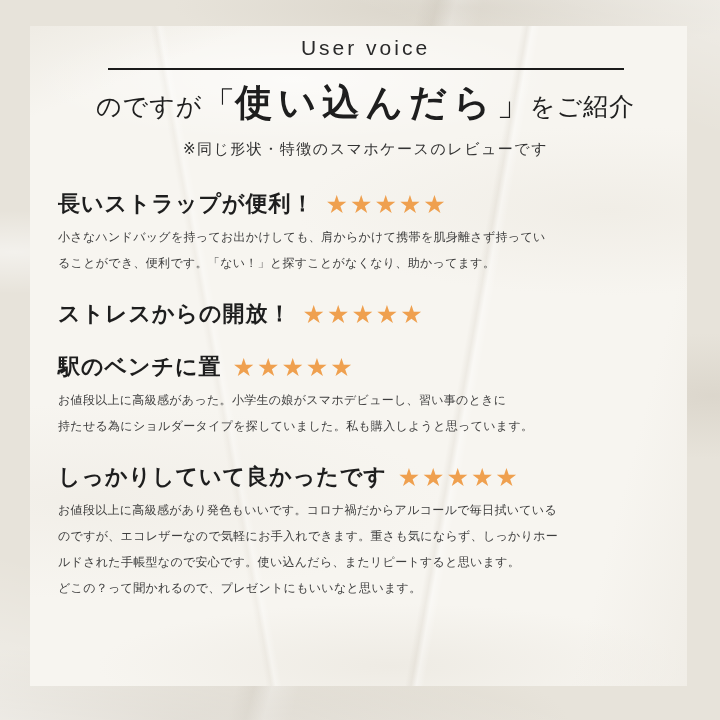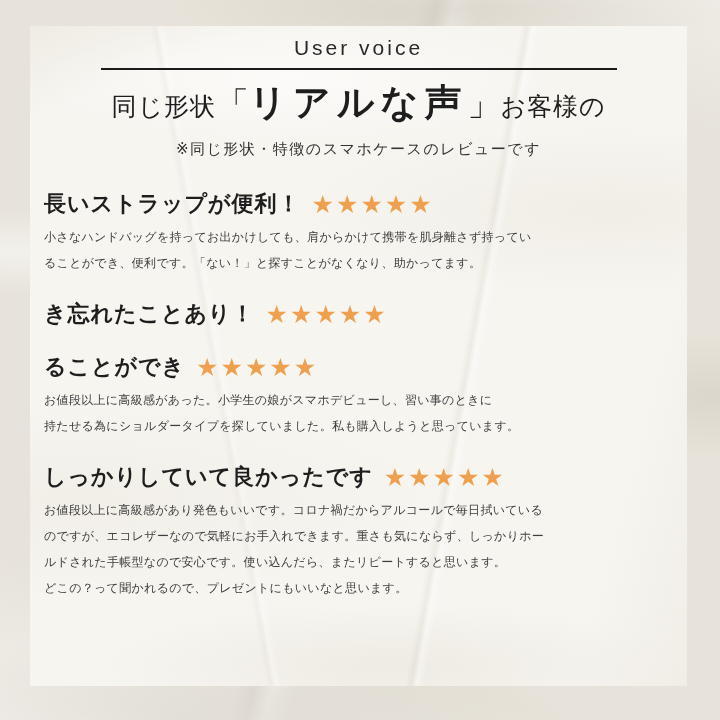--- a/index.html
+++ b/index.html
@@ -22,21 +22,21 @@
       linear-gradient(16deg, rgba(255,255,255,.45) 0%, transparent 18%),
       linear-gradient(200deg, rgba(255,255,255,.35) 0%, transparent 14%),
       radial-gradient(ellipse 420px 70px at 65% 1%, rgba(200,193,180,.45), transparent 70%),
       radial-gradient(ellipse 540px 110px at 25% 100%, rgba(198,191,178,.5), transparent 72%),
       radial-gradient(ellipse 260px 90px at 99% 55%, rgba(203,196,184,.4), transparent 70%),
       radial-gradient(ellipse 300px 60px at 2% 35%, rgba(255,255,255,.5), transparent 70%),
       linear-gradient(105deg, transparent 46%, rgba(191,184,171,.28) 48%, rgba(255,255,255,.4) 50%, transparent 53%);
   }
   .card{
     position:absolute;left:30px;top:26px;width:657px;height:660px;
-    padding:8px 14px 0 14px;
+    padding:8px 14px 0 28px;
     background-color:var(--card-bg);
     background-image:
       linear-gradient(158deg, rgba(232,228,219,.55) 0%, transparent 10%),
       linear-gradient(285deg, rgba(234,230,222,.5) 0%, transparent 14%),
       radial-gradient(ellipse 480px 130px at 88% 28%, rgba(234,230,221,.5), transparent 65%),
       radial-gradient(ellipse 560px 150px at 8% 72%, rgba(235,231,223,.45), transparent 65%),
       radial-gradient(ellipse 420px 90px at 55% 97%, rgba(231,227,218,.55), transparent 70%),
       radial-gradient(ellipse 380px 90px at 40% 8%, rgba(255,255,255,.6), transparent 70%);
   }
   .card::after{ 
@@ -77,45 +77,45 @@
 </style>
 </head>
 <body>
 
 <div class="canvas">
   <div class="card">
 
     <div class="header">
       <div class="eyebrow">User voice</div>
       <hr class="divider">
-      <div class="main-title"><span class="plain">同じ形状</span><span class="bracket">「</span><span class="emphasis">リアルな声</span><span class="bracket">」</span><span class="plain">お客様の</span></div>
+      <div class="main-title"><span class="plain">のですが</span><span class="bracket">「</span><span class="emphasis">使い込んだら</span><span class="bracket">」</span><span class="plain">をご紹介</span></div>
       <div class="subtitle">※同じ形状・特徴のスマホケースのレビューです</div>
     </div>
 
     <div class="reviews">
 
       <article class="review">
         <div class="review-title-row">
           <h3 class="review-title">長いストラップが便利！</h3>
           <span class="star-rating">★★★★★</span>
         </div>
         <p class="review-body">小さなハンドバッグを持ってお出かけしても、肩からかけて携帯を肌身離さず持ってい
 ることができ、便利です。「ない！」と探すことがなくなり、助かってます。</p>
       </article>
 
       <article class="review">
         <div class="review-title-row">
-          <h3 class="review-title">き忘れたことあり！</h3>
+          <h3 class="review-title">ストレスからの開放！</h3>
           <span class="star-rating">★★★★★</span>
         </div>
       </article>
 
       <article class="review">
         <div class="review-title-row">
-          <h3 class="review-title">ることができ</h3>
+          <h3 class="review-title">駅のベンチに置</h3>
           <span class="star-rating">★★★★★</span>
         </div>
         <p class="review-body">お値段以上に高級感があった。小学生の娘がスマホデビューし、習い事のときに
 持たせる為にショルダータイプを探していました。私も購入しようと思っています。</p>
       </article>
 
       <article class="review">
         <div class="review-title-row">
           <h3 class="review-title">しっかりしていて良かったです</h3>
           <span class="star-rating">★★★★★</span>

